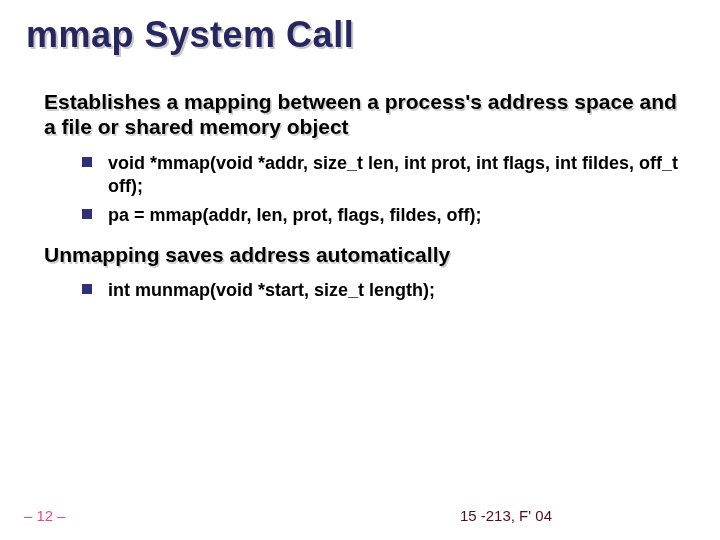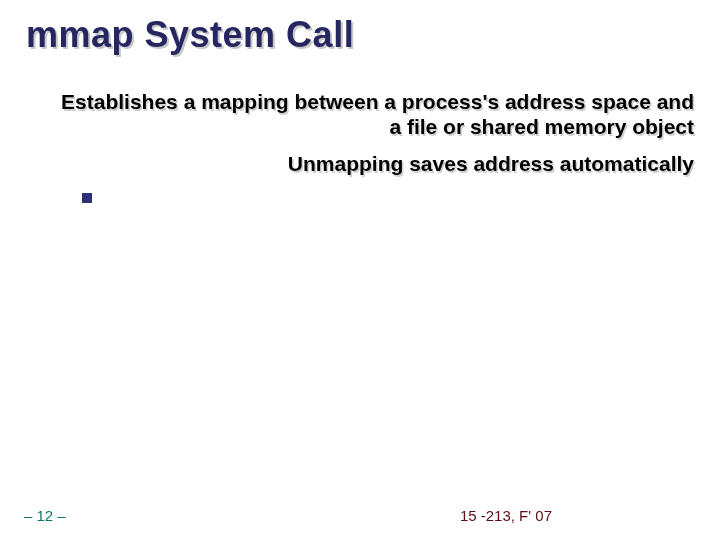--- a/index.html
+++ b/index.html
@@ -37,21 +37,20 @@
   }
   .point {
     font-size: 21px;
     font-weight: bold;
     color: #000;
     text-shadow: 1.5px 1.5px 0 #d0d0d0;
     margin-bottom: 12px;
     line-height: 1.18;
     padding-left: 18px;
     text-indent: -0px;
-    text-align: right;
   }
   .sublist {
     margin: 4px 0 16px 56px;
   }
   .sub {
     position: relative;
     font-size: 18px;
     font-weight: bold;
     color: #000;
     line-height: 1.28;
@@ -64,46 +63,57 @@
     top: 5px;
     width: 10px;
     height: 10px;
     background: #2f2f7a;
   }
   .footer-left {
     position: absolute;
     left: 24px;
     bottom: 16px;
     font-size: 15px;
-    color: #0f766e;
+    color: #ec4899;
   }
   .footer-right {
     position: absolute;
     right: 24px;
     bottom: 16px;
     font-size: 15px;
     color: #5a0c17;
   }
 </style>
 </head>
 <body>
 
 <div class="slide">
 
   <div class="title">mmap System Call</div>
 
   <div class="body">
 
     <div class="point">Establishes a mapping between a process's address space and a file or shared memory object</div>
+    <div class="sublist">
+      <div class="sub">
+        <span class="bullet"></span>
+        <span>void *mmap(void *addr, size_t len, int prot, int flags, int fildes, off_t off);</span>
+      </div>
+      <div class="sub">
+        <span class="bullet"></span>
+        <span>pa = mmap(addr, len, prot, flags, fildes, off);</span>
+      </div>
+    </div>
 
 
     <div class="point">Unmapping saves address automatically</div>
     <div class="sublist">
       <div class="sub">
         <span class="bullet"></span>
+        <span>int munmap(void *start, size_t length);</span>
       </div>
     </div>
 
   </div>
 
   <div class="footer-left">– 12 –</div>
-  <div class="footer-right">15 -213, F' 07</div>
+  <div class="footer-right">15 -213, F' 04</div>
 </div>
 
 </body></html>

